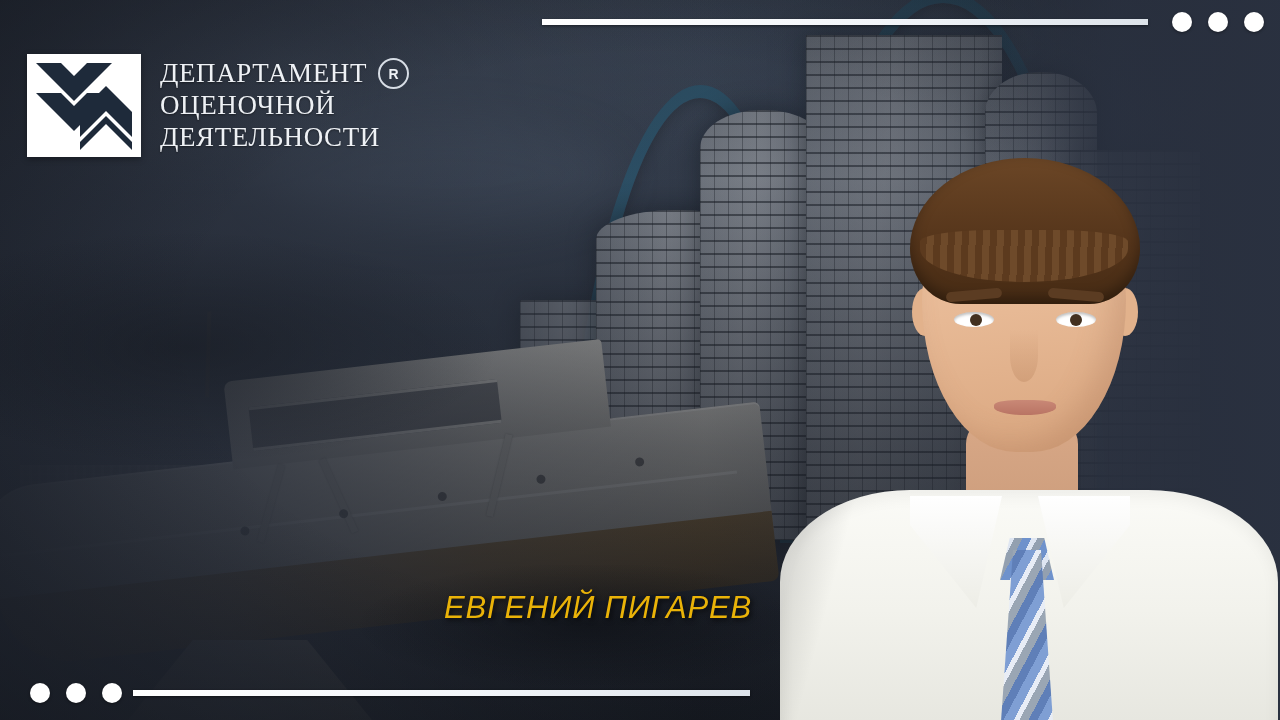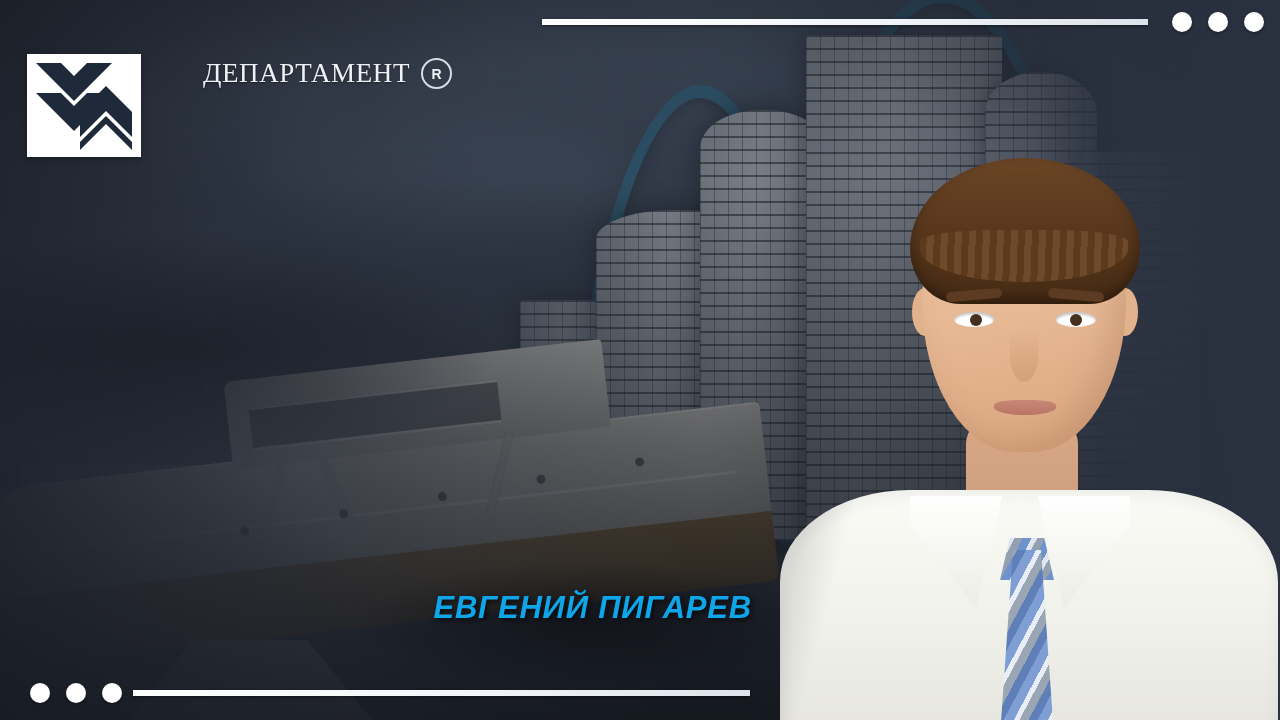--- a/index.html
+++ b/index.html
@@ -167,21 +167,21 @@
     display: flex; align-items: flex-start; gap: 19px;
   }
   .logo-mark {
     width: 114px; height: 103px;
     background: #ffffff;
     display: block;
     box-shadow: 0 2px 6px rgba(0,0,0,.35);
   }
   .logo-mark svg { display: block; }
   .logo-text-col { padding-top: 2px; }
-  .logo-line-wrap { display: flex; align-items: center; margin-left: 43px; }
+  .logo-line-wrap { display: flex; align-items: center; }
   .logo-line {
     font-family: "Liberation Serif", "DejaVu Serif", serif;
     color: #eef1f5;
     font-size: 27px;
     line-height: 32px;
     letter-spacing: .6px;
     white-space: nowrap;
     text-shadow: 0 1px 2px rgba(0,0,0,.45);
   }
   .reg-mark {
@@ -223,22 +223,22 @@
     transform-origin: left center;
     text-shadow: 2px 3px 5px rgba(0,0,0,.6);
   }
 
   
   .speaker {
     position: absolute; right: 528px; top: 590px;
     text-align: right;
   }
   .speaker-name {
-    color: #0ea5e9;
-    font-weight: 700; font-style: italic;
+    color: #eab308;
+    font-weight: 400; font-style: italic;
     font-size: 31px; line-height: 36px;
     letter-spacing: .8px;
     text-shadow: 2px 2px 5px rgba(0,0,0,.7);
     white-space: nowrap;
   }
   .speaker-role {
     margin-top: 5px;
     color: #ffffff;
     font-weight: 700; font-style: italic;
     font-size: 29px; line-height: 34px;
@@ -445,20 +445,22 @@
           <path d="M105 58 L105 83 L79 57 L53 83 L53 58 L79 32 Z"></path>
           <path d="M105 88 L105 96 L79 70 L53 96 L53 88 L79 62 Z"></path>
         </g>
       </svg>
     </div>
     <div class="logo-text-col">
       <div class="logo-line-wrap">
         <div class="logo-line">ДЕПАРТАМЕНТ</div>
         <div class="reg-mark">R</div>
       </div>
+      <div class="logo-line">ОЦЕНОЧНОЙ</div>
+      <div class="logo-line">ДЕЯТЕЛЬНОСТИ</div>
     </div>
   </div>
 
 
   <div class="speaker">
     <div class="speaker-name">ЕВГЕНИЙ ПИГАРЕВ</div>
   </div>
 
 </div>
 

